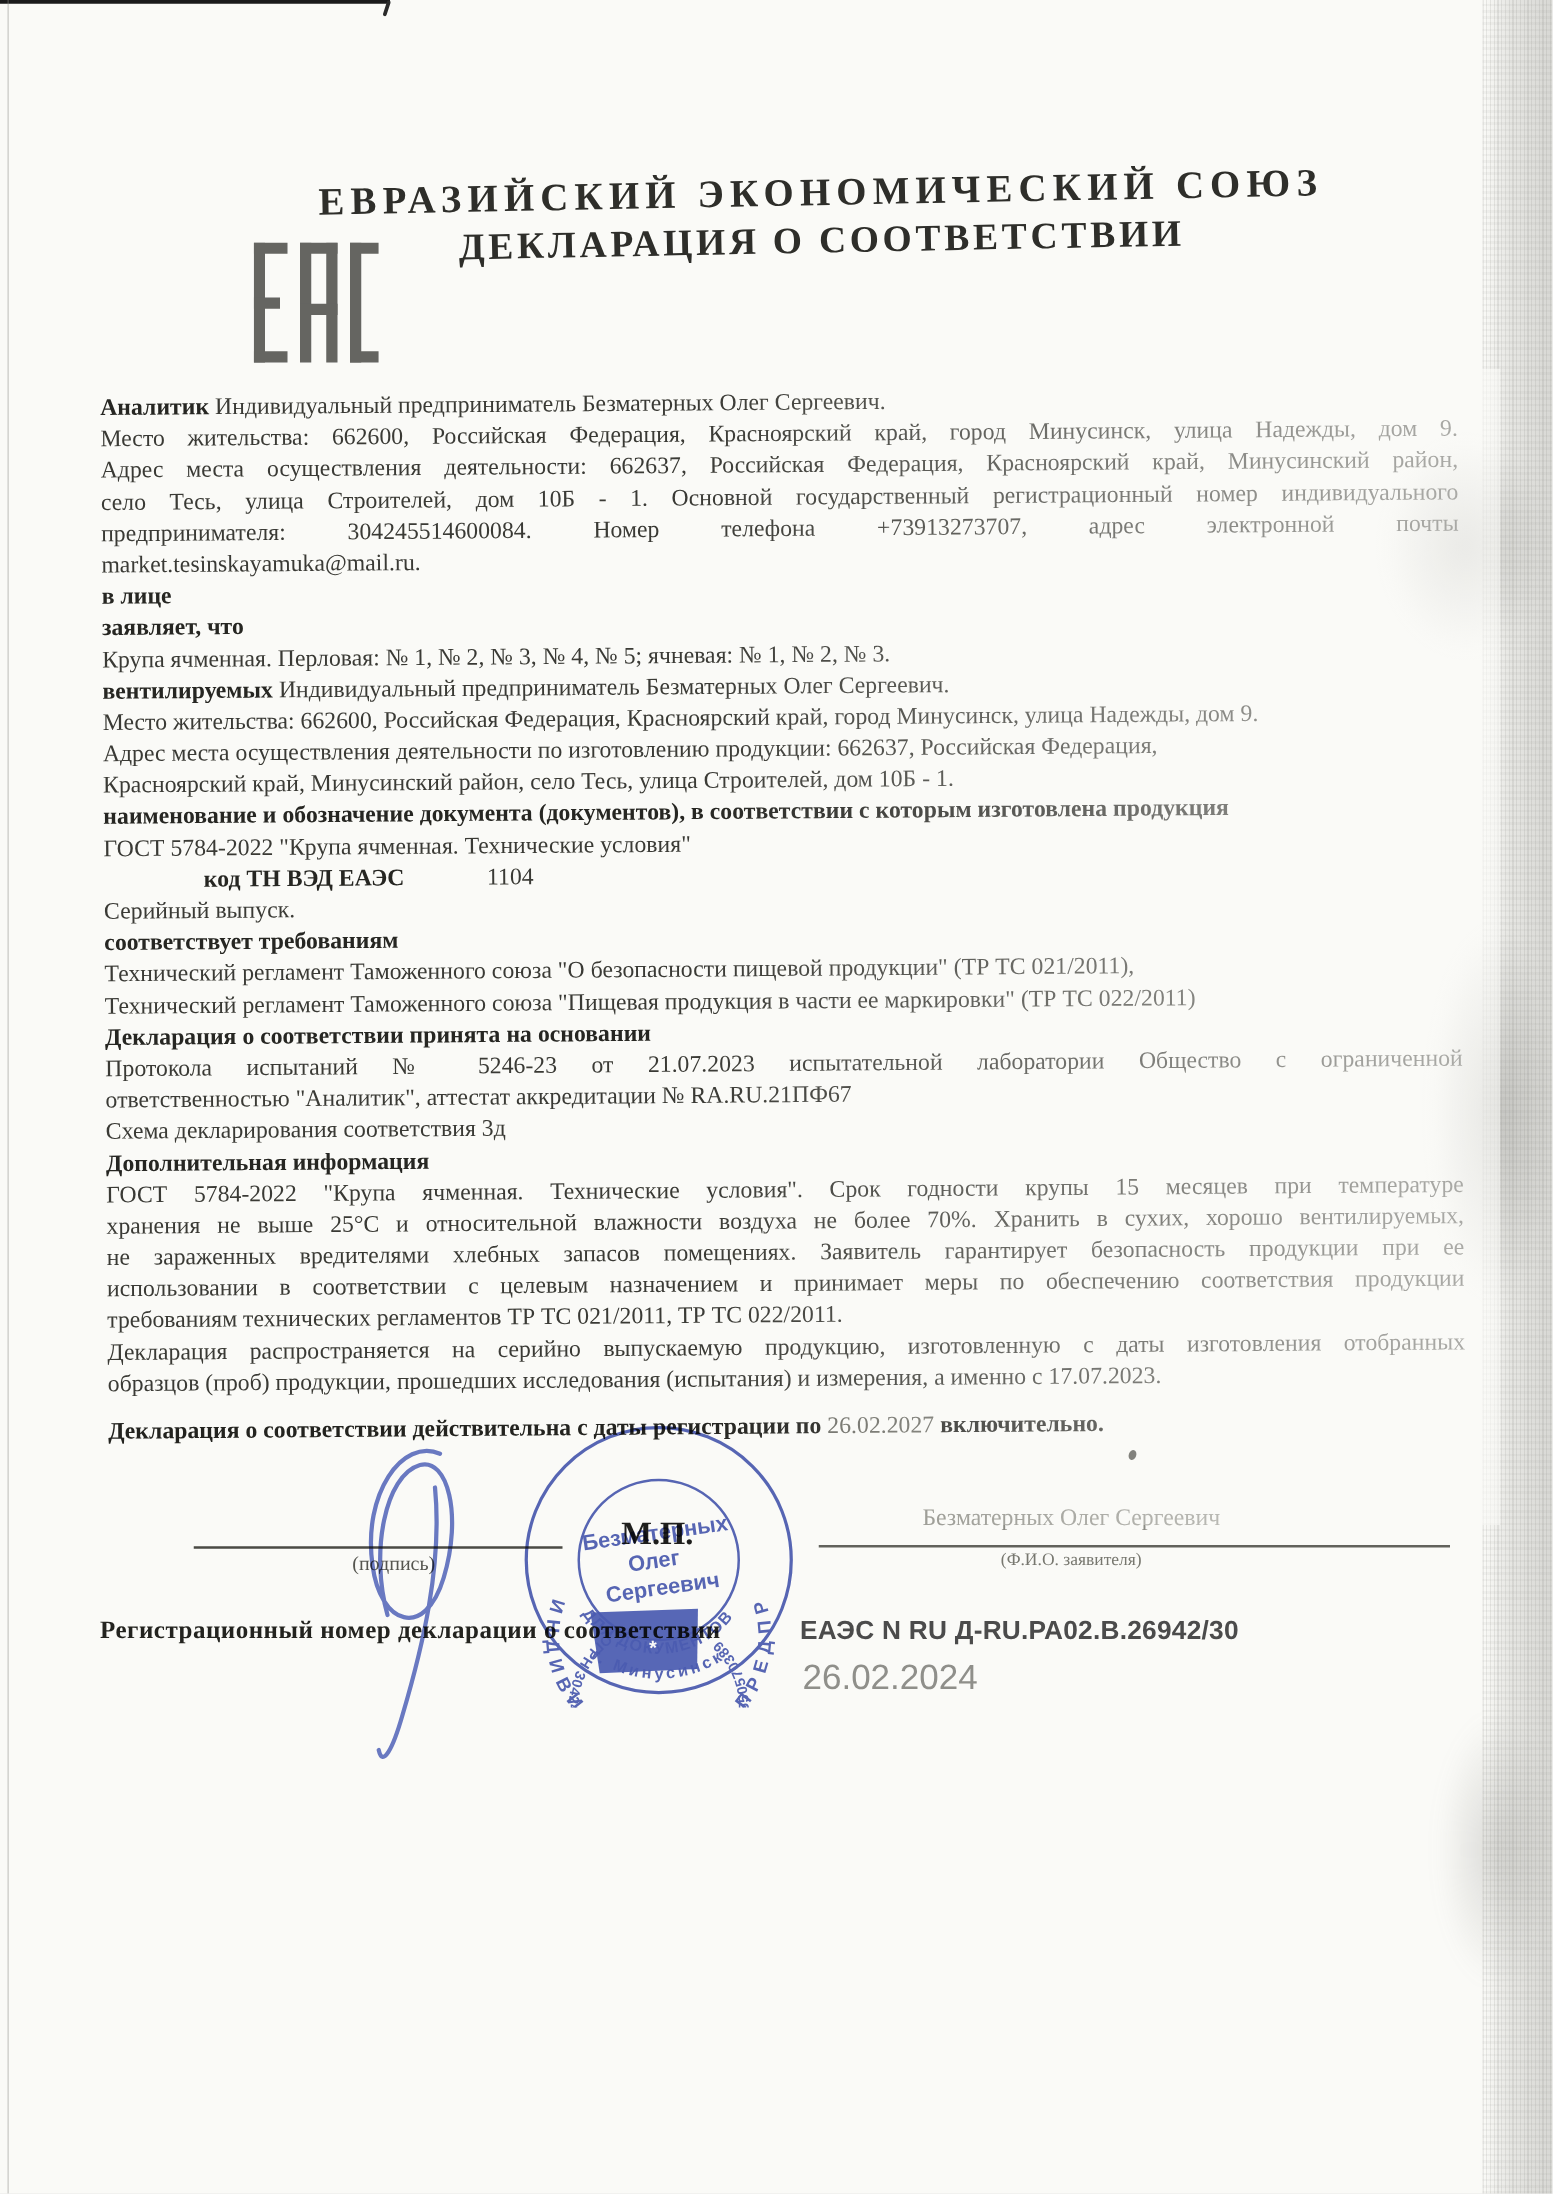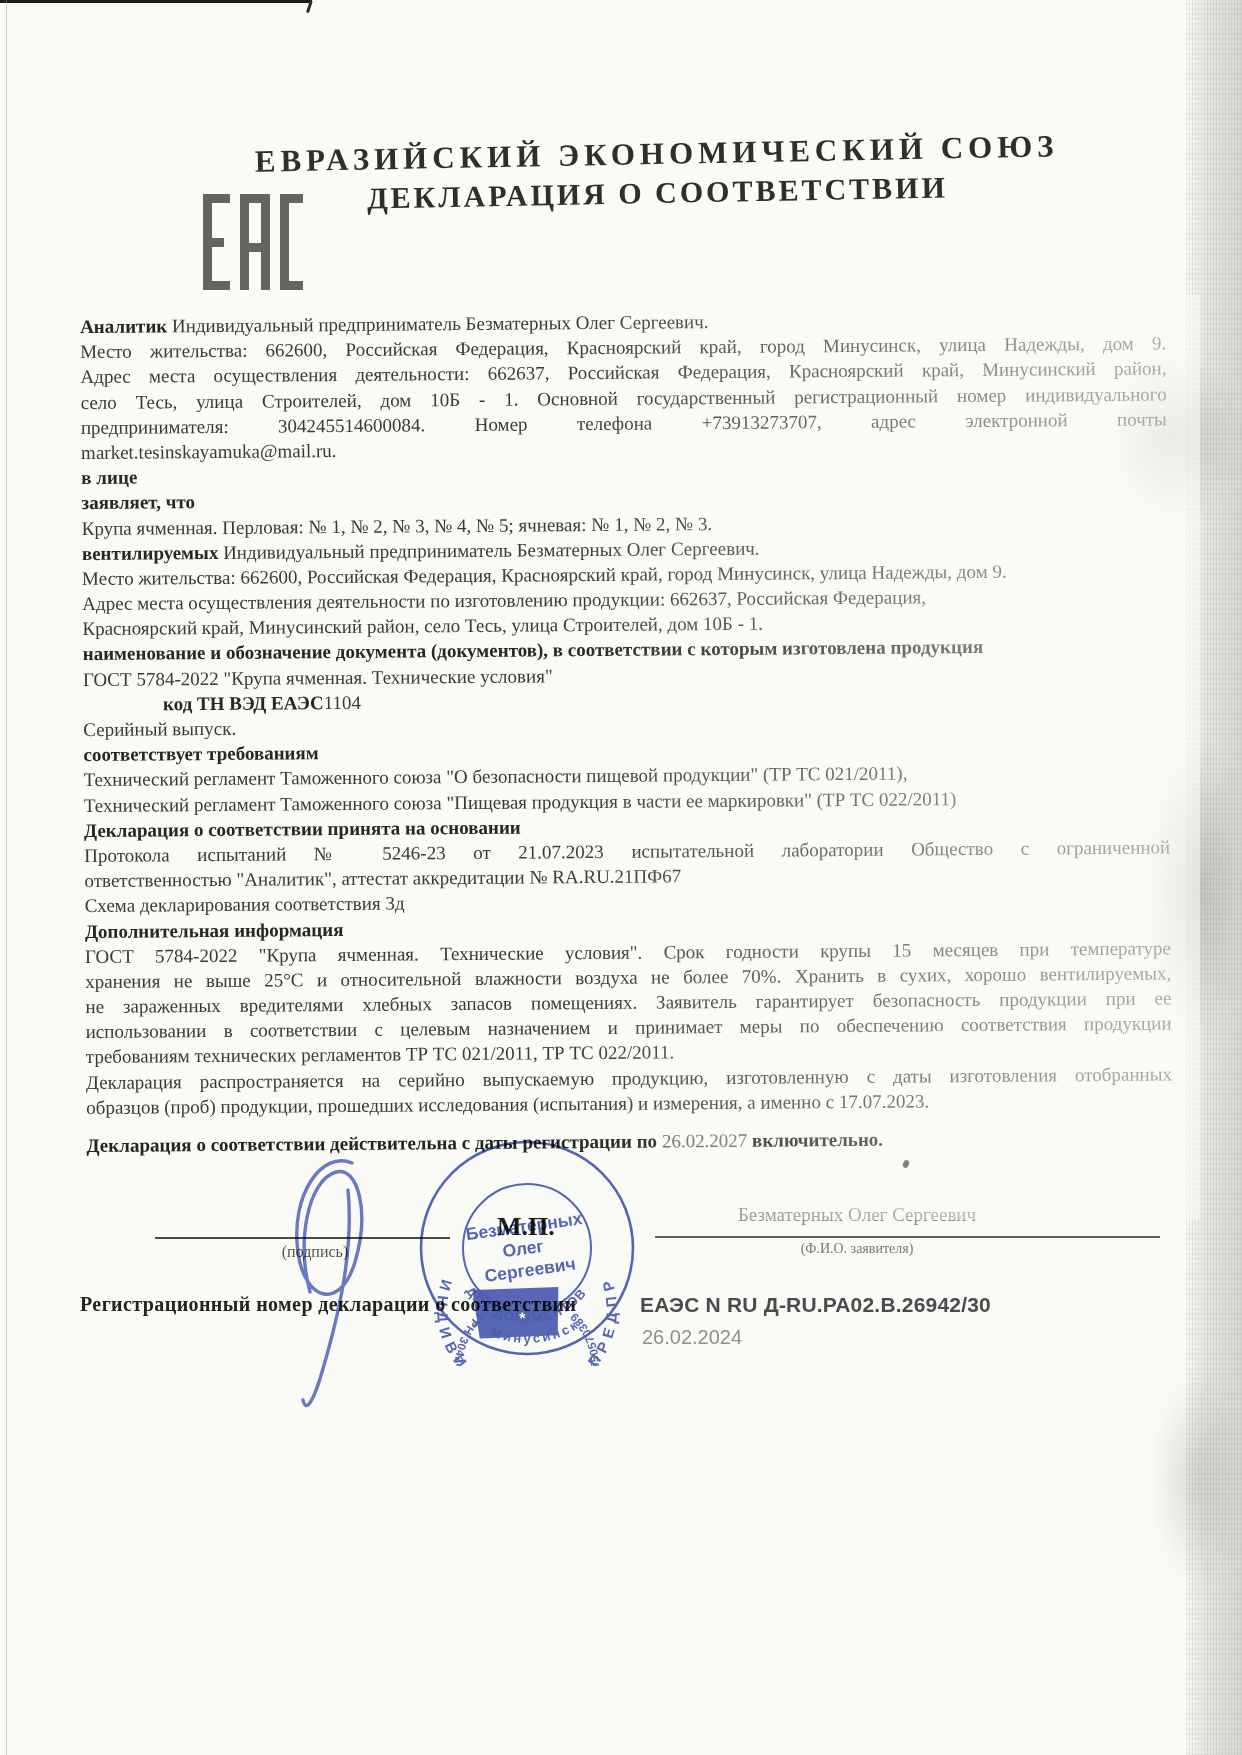--- a/index.html
+++ b/index.html
@@ -39,39 +39,39 @@
   .title-line2{font-size:30px;letter-spacing:3px;margin-top:4px;white-space:nowrap;}
   
   .body-text{
     position:absolute;left:80px;top:316px;width:1086px;z-index:2;
     font-size:19px;transform:rotate(-0.45deg);transform-origin:top left;
   }
   .line{height:25.2px;white-space:nowrap;}
   .line.justify{white-space:normal;text-align:justify;text-align-last:justify;}
   .line.indent{margin-left:80px;}
   .line .bold{font-weight:bold;color:#262622;}
-  .line .gap{}
+  .line .gap{margin-left:66px;}
   .validity{margin-top:13px;white-space:nowrap;}
   .validity .bold{font-weight:bold;color:#23231f;}
   .validity .val{color:#6b6b64;}
   
   .sig-line-left{position:absolute;left:155px;top:1237px;width:295px;height:2px;background:#4a4a44;z-index:2;}
   .podpis-label{position:absolute;left:240px;top:1243px;width:150px;text-align:center;font-size:16px;color:#55554f;z-index:2;}
   .sig-line-right{position:absolute;left:655px;top:1236px;width:505px;height:2px;background:#62625c;z-index:2;}
   .fio-name{position:absolute;left:697px;top:1204px;width:320px;text-align:center;font-size:19px;color:#8b8b84;z-index:2;}
   .fio-label{position:absolute;left:737px;top:1241px;width:240px;text-align:center;font-size:14px;color:#77776f;z-index:2;}
   .mp-label{position:absolute;left:477px;top:1212px;font-size:26px;font-weight:bold;color:#1e1e1c;z-index:2;margin-left:20px;}
   
   .reg-line{position:absolute;left:80px;width:1090px;z-index:2;white-space:nowrap;}
   .reg-line .lbl{font-weight:bold;font-size:20px;color:#23231f;letter-spacing:.4px;}
   .reg-line .val{position:absolute;font-family:"Liberation Sans", sans-serif;}
   .reg-number{top:1293px;}
   .reg-number .val{left:560px;top:0;font-size:21px;font-weight:600;color:#4b4b4b;letter-spacing:.2px;}
   .reg-date{top:1325px;}
-  .reg-date .val{left:562px;top:1px;font-size:20px;color:#8f8f8a;}
+  .reg-date .val{left:562px;top:1px;font-size:28px;color:#8f8f8a;}
   
   .signature-svg{position:absolute;left:230px;top:1135px;z-index:4;mix-blend-mode:multiply;opacity:.9;}
   .stamp-svg{position:absolute;left:407px;top:1130px;z-index:5;mix-blend-mode:multiply;opacity:.92;}
   .stamp-svg text{font-family:"Liberation Sans", sans-serif;font-weight:bold;}
 </style>
 </head>
 <body>
 
 <div id="page">
 

